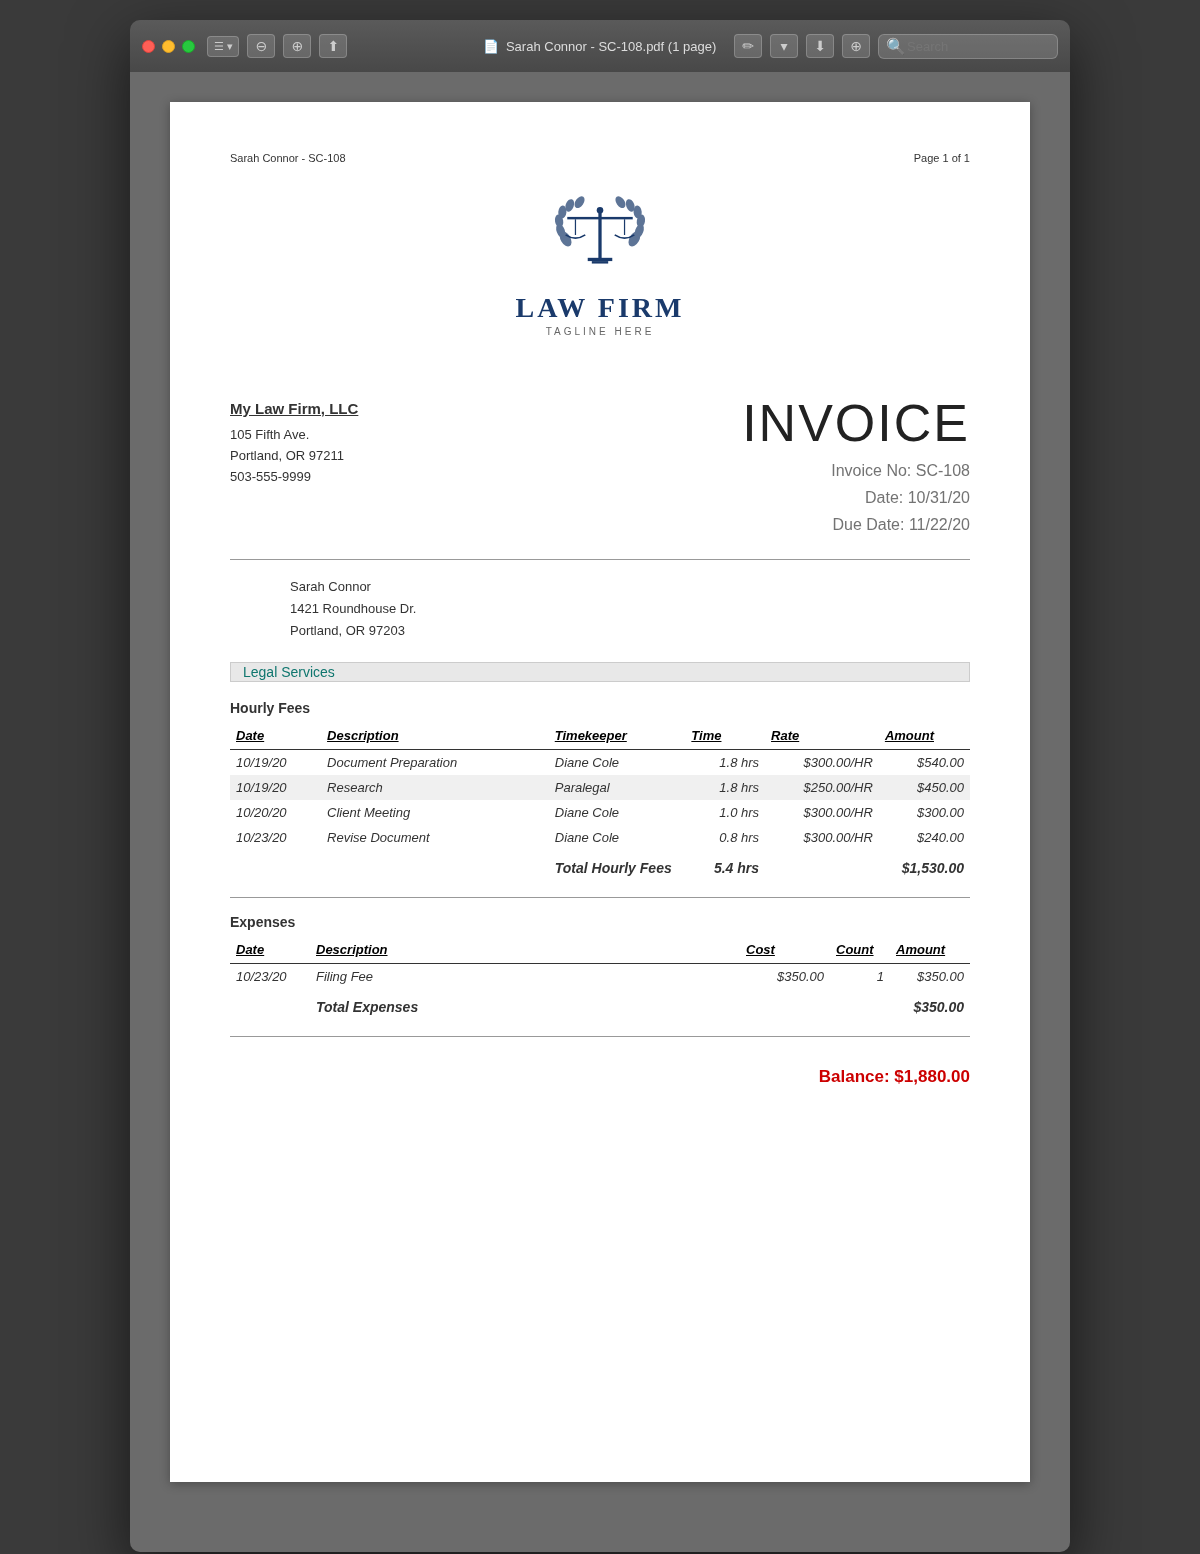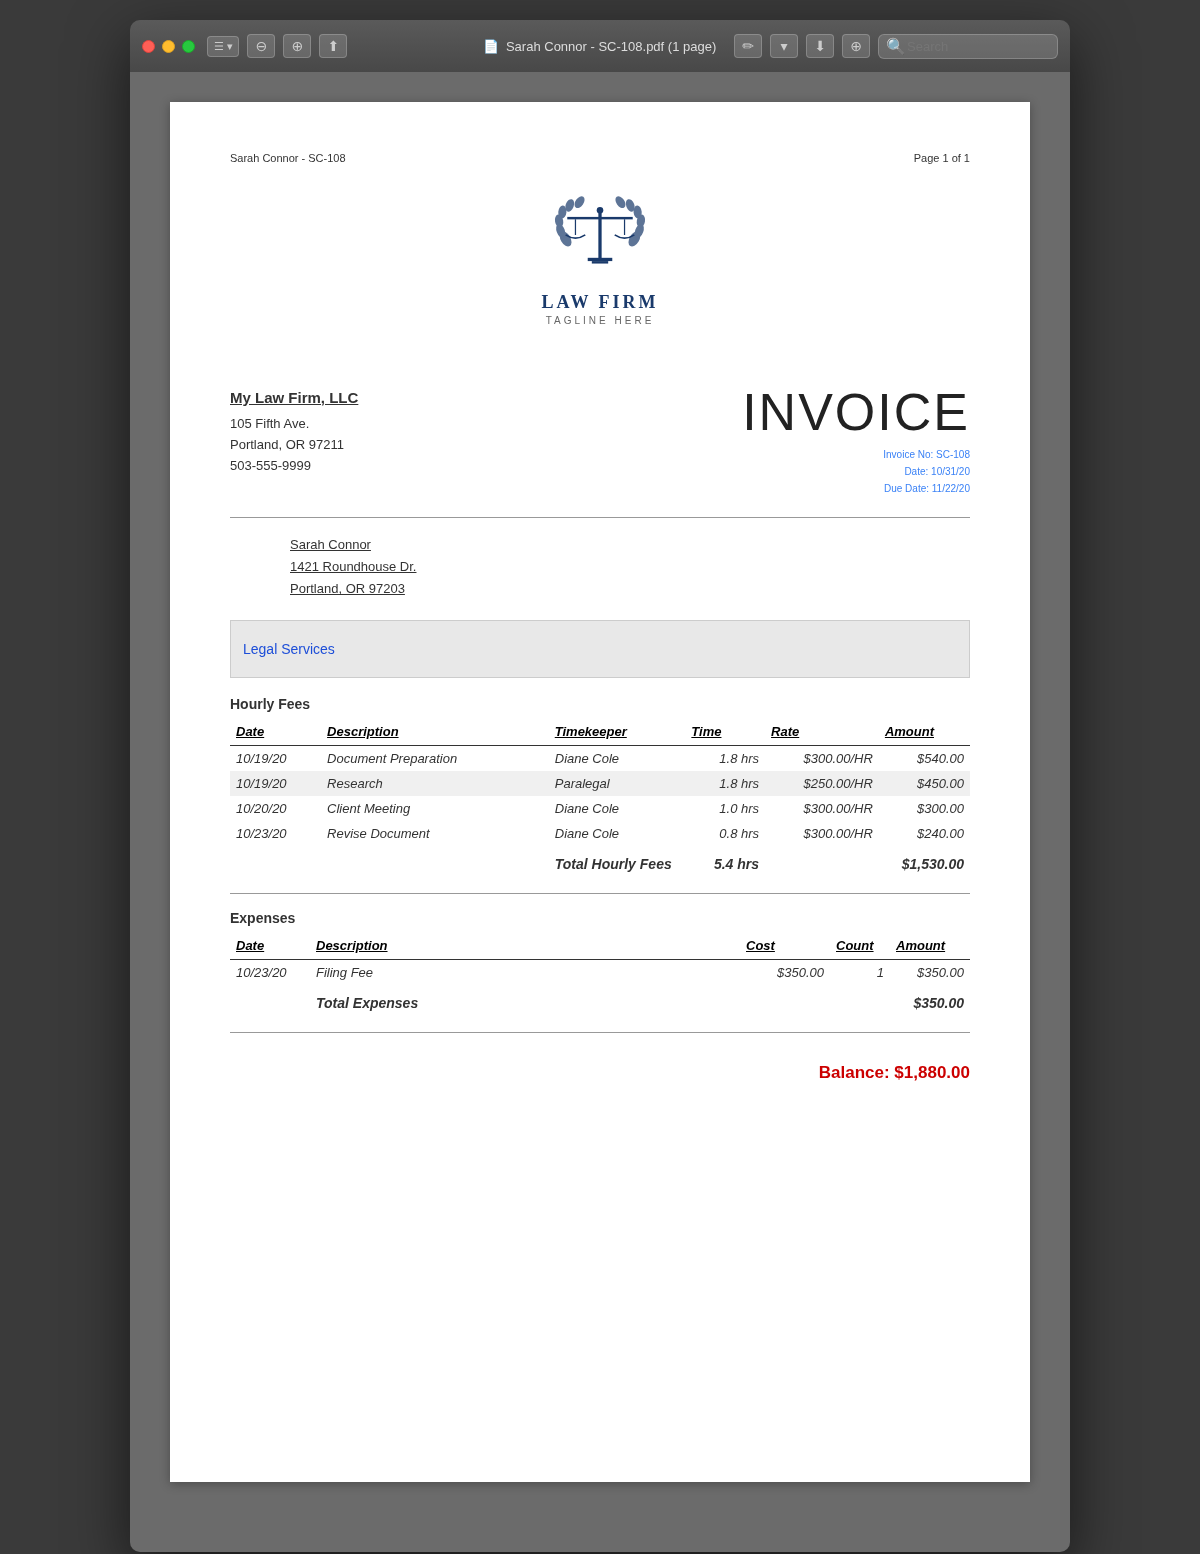--- a/index.html
+++ b/index.html
@@ -154,21 +154,21 @@
       padding-bottom: 10px;
     }
 
     .scales-logo {
       width: 100px;
       height: 90px;
       margin-bottom: 8px;
     }
 
     .firm-name-large {
-      font-size: 18px;
+      font-size: 28px;
       font-weight: 700;
       color: #1a3a6b;
       letter-spacing: 3px;
       font-family: Georgia, 'Times New Roman', serif;
     }
 
     .firm-tagline {
       font-size: 10px;
       color: #666;
       letter-spacing: 3px;
@@ -204,49 +204,48 @@
     .invoice-word {
       font-size: 52px;
       font-weight: 300;
       color: #222;
       letter-spacing: 2px;
       line-height: 1;
       margin-bottom: 8px;
     }
 
     .invoice-details {
-      font-size: 10px;
-      color: #3b82f6;
+      font-size: 16px;
+      color: #737373;
       line-height: 1.7;
     }
 
     .divider {
       border: none;
       border-top: 1px solid #999;
       margin: 16px 0;
     }
 
     
     .bill-to {
       margin-left: 60px;
       font-size: 13px;
       color: #333;
       line-height: 1.7;
       margin-bottom: 20px;
-      text-decoration: underline;
     }
 
     
     .services-header-bar {
       background: #e8e8e8;
       border: 1px solid #ccc;
-      padding: 20px 12px;
+      padding: 1px 12px;
       font-size: 14px;
       font-weight: 500;
-      color: #1d4ed8;
+      color: #0f766e;
       margin-bottom: 18px;
     }
 
     .section-title {
       font-size: 14px;
       font-weight: 600;
       color: #333;
       margin-bottom: 8px;
     }
 

